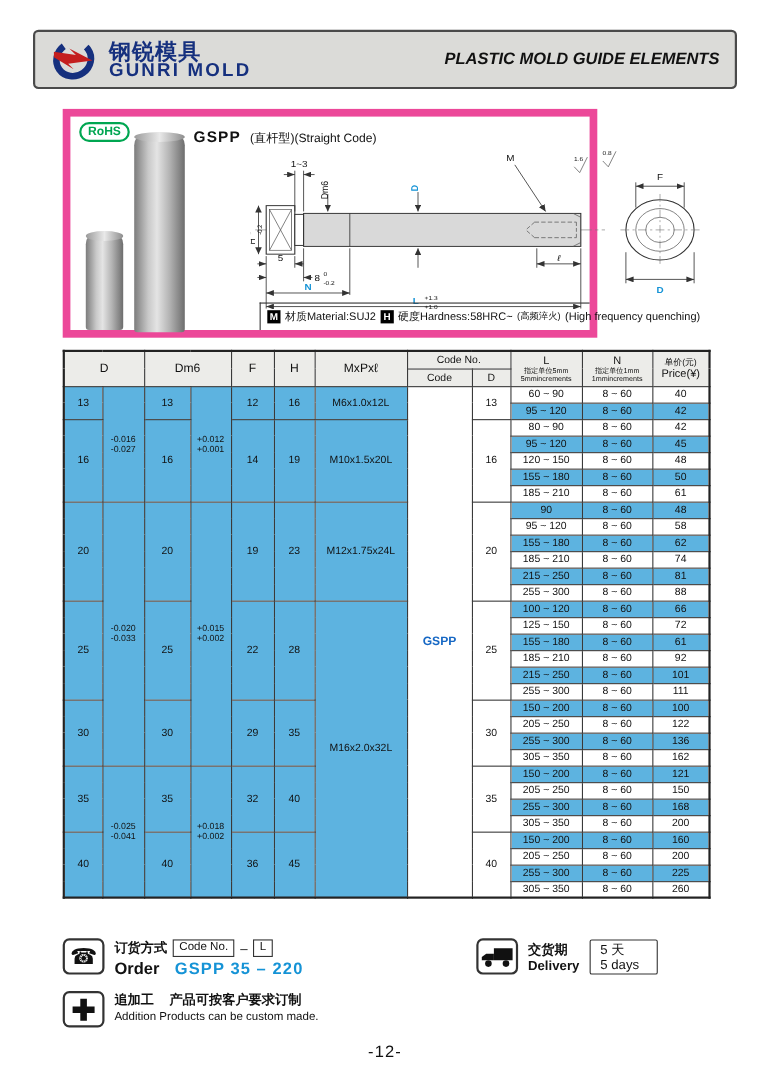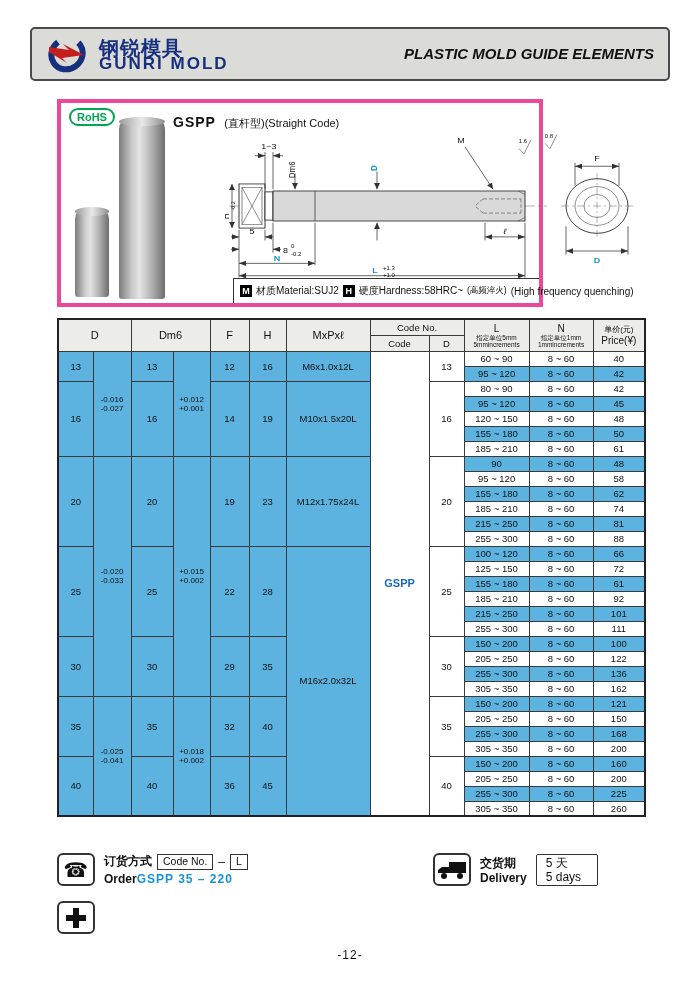--- a/index.html
+++ b/index.html
@@ -24,21 +24,21 @@
     display:flex;align-items:center;justify-content:space-between;padding:0 14px;
   }
   .logo{display:flex;align-items:center;gap:7px;}
   .logo-text .cn{font-size:20px;font-weight:bold;color:var(--logo-navy);letter-spacing:1px;line-height:20px;}
   .logo-text .en{font-size:17px;font-weight:bold;color:var(--logo-navy);letter-spacing:2px;line-height:12px;}
   .titles{text-align:right;line-height:18px;}
   .title-cn{font-size:15px;font-weight:bold;letter-spacing:2px;}
   .title-en{font-size:15px;font-weight:bold;font-style:italic;}
 
   
-  .panel{position:absolute;left:57px;top:99px;width:486px;height:208px;border:4px solid #ec4899;background:#fff;}
+  .panel{position:absolute;left:57px;top:99px;width:486px;height:208px;border:7px solid #ec4899;background:#fff;}
   .rohs{
     position:absolute;left:8px;top:5px;border:2px solid var(--rohs-green);border-radius:10px;
     color:var(--rohs-green);font-weight:bold;font-size:11px;padding:0 6px;height:18px;line-height:15px;
   }
   .pin{position:absolute;border-radius:8px 8px 3px 3px / 10px 10px 3px 3px;
     background:linear-gradient(90deg,#7c7c7c 0%,#c9c9c9 28%,#e4e4e4 45%,#b3b3b3 70%,#6d6d6d 100%);}
   .pin::before{content:'';position:absolute;top:-2px;left:0;right:0;height:9px;border-radius:50%;
     background:linear-gradient(90deg,#9a9a9a,#e9e9e9 50%,#8d8d8d);}
   .pin-small{left:14px;top:106px;width:34px;height:88px;}
   .pin-large{left:58px;top:16px;width:46px;height:180px;}
@@ -90,34 +90,34 @@
   .code-cell{color:var(--accent-blue);font-weight:bold;font-size:11px;}
 
   
   .order{position:absolute;left:57px;top:853px;display:flex;gap:9px;align-items:flex-start;}
   .icon-box{width:38px;height:33px;border:2px solid #333;border-radius:6px;
     display:flex;align-items:center;justify-content:center;flex:0 0 auto;background:#fff;}
   .phone-glyph{font-size:20px;line-height:20px;}
   .order-line1{display:flex;align-items:center;gap:5px;font-size:12px;height:17px;}
   .order-line1 .cn{font-weight:bold;}
   .mini-box{border:1.5px solid #333;padding:0 5px;font-size:10.5px;height:16px;line-height:13px;min-width:14px;text-align:center;}
-  .order-line2{font-size:12px;margin-top:2px;display:flex;gap:0;}
+  .order-line2{font-size:15px;margin-top:2px;display:flex;gap:14px;}
   .order-line2 .en{font-weight:bold;}
   .order-example{color:var(--accent-cyan);font-weight:bold;letter-spacing:1px;}
 
   .delivery{position:absolute;left:433px;top:853px;display:flex;gap:9px;align-items:flex-end;}
   .del-labels{font-size:12px;line-height:15px;font-weight:bold;}
   .del-box{border:1.5px solid #333;border-radius:2px;padding:1px 9px;font-size:12px;line-height:14px;min-width:62px;}
 
   .addition{position:absolute;left:57px;top:901px;display:flex;gap:9px;align-items:flex-start;}
   .add-line1{font-size:12px;font-weight:bold;line-height:16px;}
   .add-line1 .gap{display:inline-block;width:14px;}
   .add-line2{font-size:10.5px;line-height:14px;}
 
-  .page-num{position:absolute;left:0;right:0;top:948px;text-align:center;font-size:12px;letter-spacing:1px;}
+  .page-num{position:absolute;left:0;right:0;top:948px;text-align:center;font-size:15px;letter-spacing:1px;}
 </style>
 </head>
 <body>
 
 <div class="header-bar">
   <div class="logo">
     <svg width="46" height="38" viewBox="0 0 46 38">
       <ellipse cx="21" cy="19" rx="16" ry="15" fill="none" stroke="#16307e" stroke-width="6" stroke-dasharray="72 22" transform="rotate(-35 21 19)"></ellipse>
       <path d="M3 12 L23 15 L17 9 L38 20 L16 23 L21 28 L3 17 Z" fill="#c41e1e"></path>
     </svg>
@@ -555,15 +555,24 @@
     <div>5 days</div>
   </div>
 </div>
 
 <div class="addition">
   <div class="icon-box">
     <svg width="22" height="22" viewBox="0 0 22 22">
       <path d="M8 1 H14 V8 H21 V14 H14 V21 H8 V14 H1 V8 H8 Z" fill="#111"></path>
     </svg>
   </div>
+  <div>
+    <div class="add-line1">
+      <span>追加工</span><span class="gap"></span><span>产品可按客户要求订制</span>
+    </div>
+    <div class="add-line2">
+      <span>Addition</span>
+      <span>Products can be custom made.</span>
+    </div>
+  </div>
 </div>
 
 <div class="page-num">-12-</div>
 
 </body></html>

